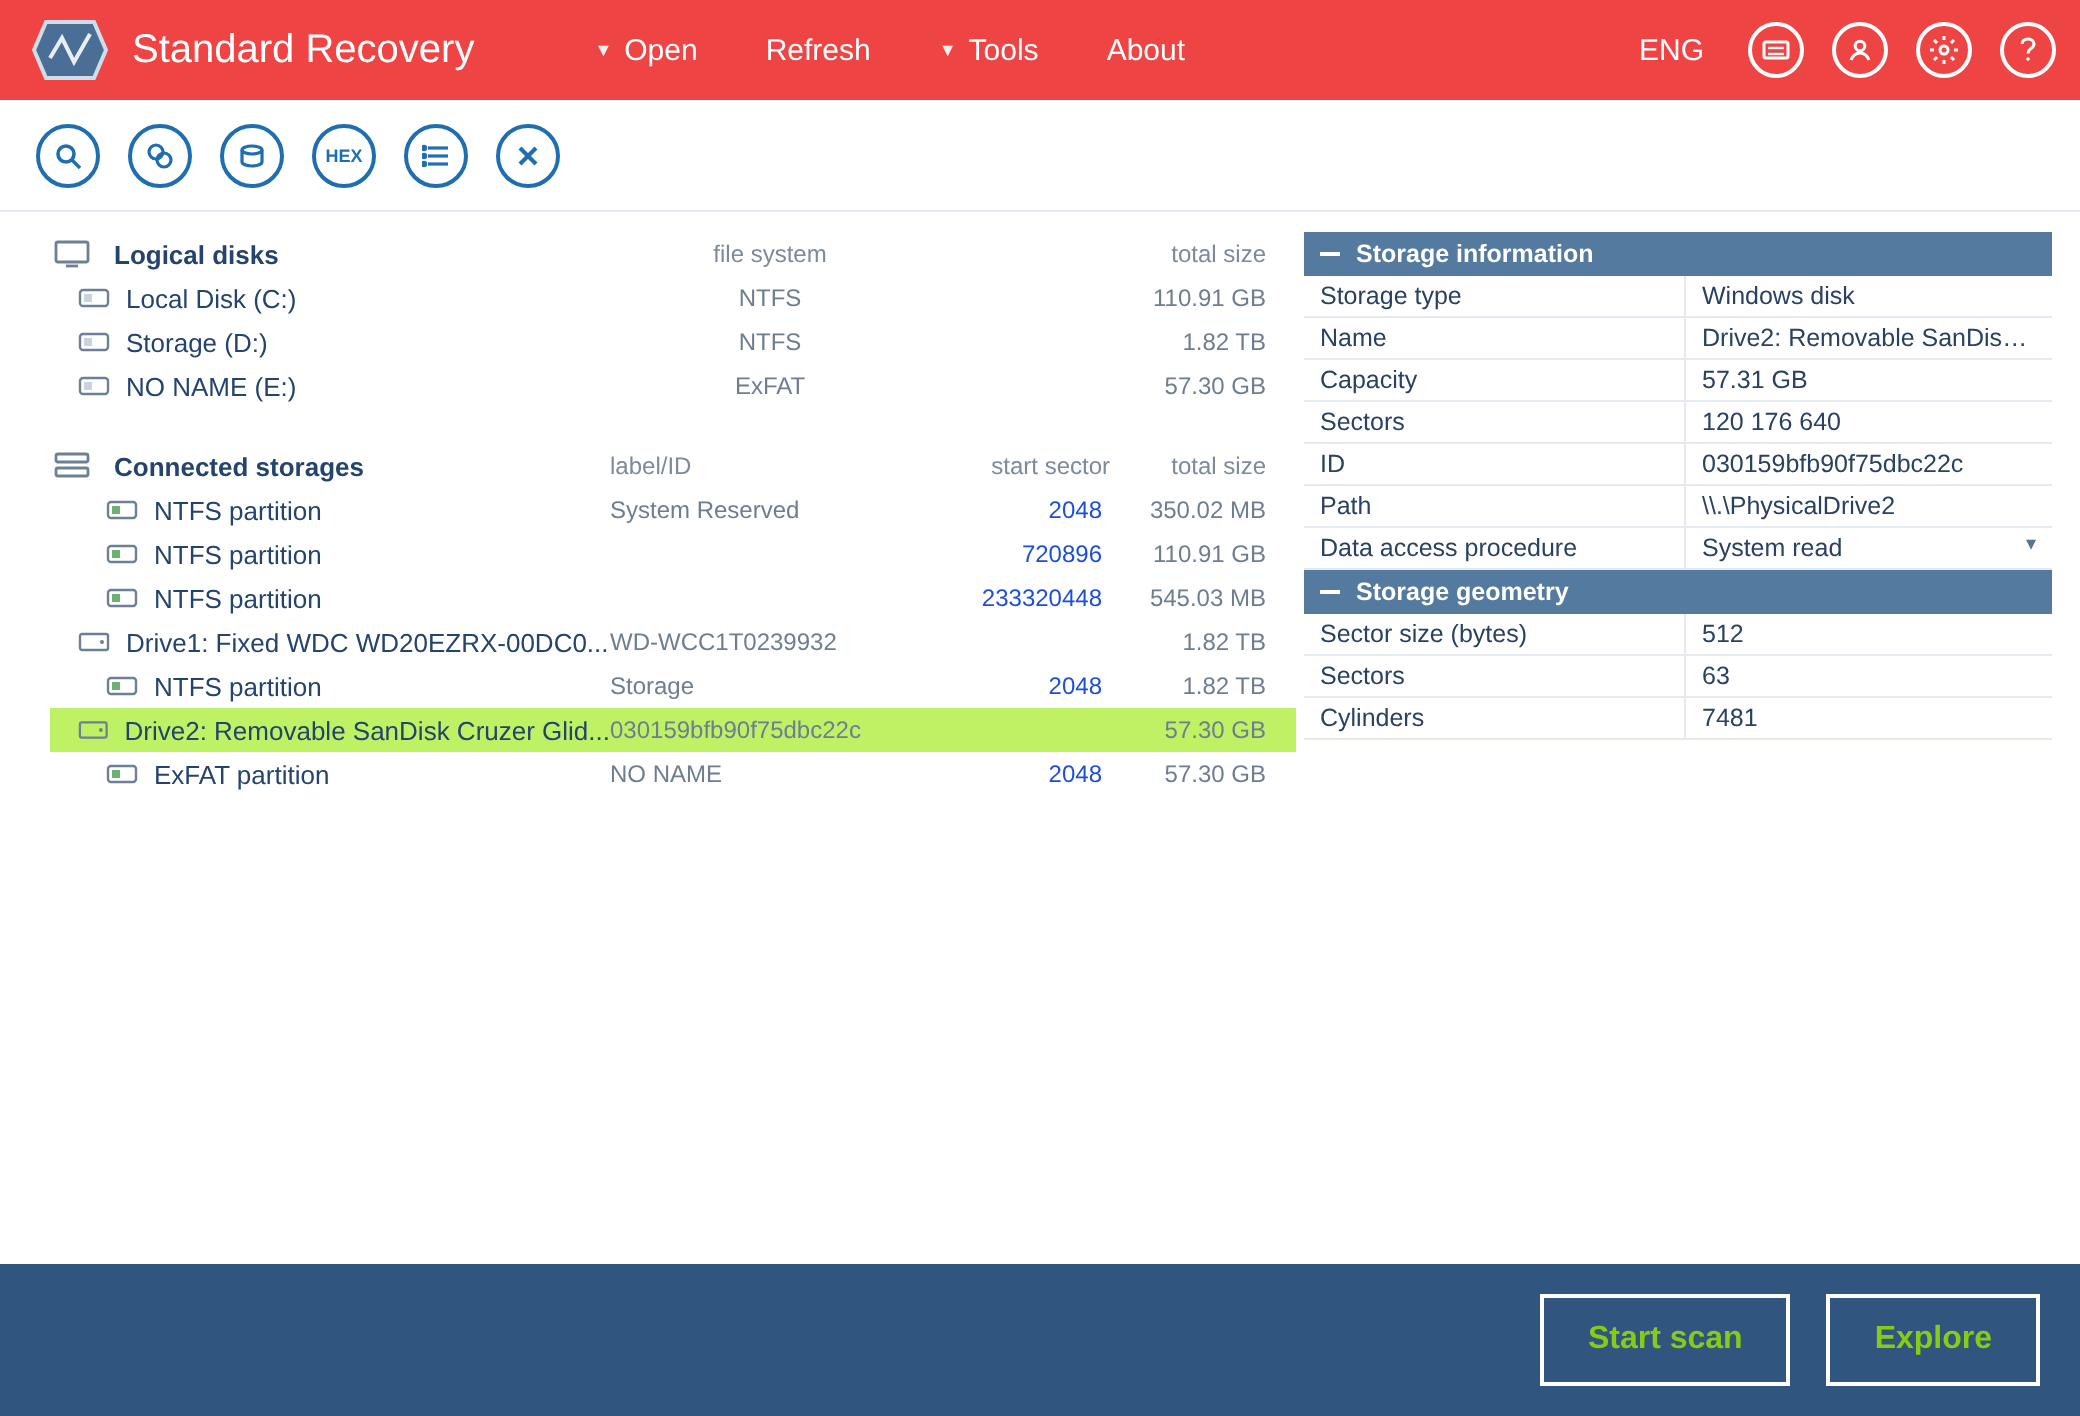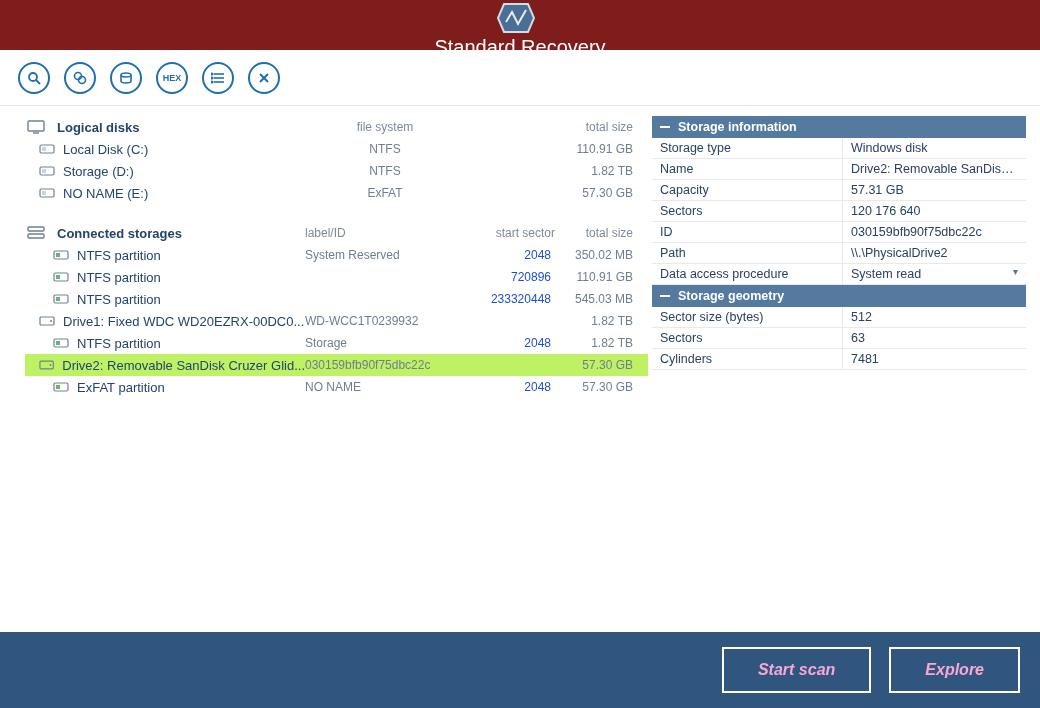--- a/index.html
+++ b/index.html
@@ -2,26 +2,25 @@
 <html><head>
 <meta charset="utf-8">
 <style>
   * { box-sizing: border-box; margin: 0; padding: 0; font-family: "Segoe UI", Tahoma, sans-serif; }
   html, body { width: 1040px; height: 708px; overflow: hidden; }
   body { background: #fff; color: #1f3b63; font-size: 13px; }
 
   
   .titlebar {
     height: 50px;
-    background: #7f1d1d;
+    background: #ef4444;
     color: #fff;
     display: flex;
     align-items: center;
     padding: 0 12px;
-    flex-direction: column;
   }
   .logo-box {
     width: 46px; height: 40px;
     display:flex; align-items:center; justify-content:center;
     margin-right: 8px;
   }
   .app-title { font-size: 20px; font-weight: 400; flex: 0 0 auto; }
   .menu { display: flex; gap: 34px; margin-left: 60px; font-size: 15px; }
   .menu-item { display:flex; align-items:center; gap:6px; cursor:pointer; }
   .menu-caret { font-size: 9px; opacity: .9; }
@@ -98,24 +97,24 @@
   }
 
   
   .footer {
     height: 76px;
     background:#305680;
     display:flex; align-items:center; justify-content:flex-end;
     padding: 0 20px; gap: 18px;
   }
   .big-btn {
-    border:2px solid #fff; color:#f9a8d4;
-    padding: 12px 34px;
+    border:2px solid #fff; color:#84cc16;
+    padding: 12px 22px;
     font-size:16px; font-weight:600;
-    cursor:pointer; background:transparent;font-style:italic;
+    cursor:pointer; background:transparent;
   }
 </style>
 </head>
 <body>
 
 <div class="titlebar">
   <div class="logo-box">
     <svg width="40" height="36" viewBox="0 0 40 36">
       <polygon points="8,4 32,4 38,18 32,32 8,32 2,18" fill="#4a6e95" stroke="#cfdcea" stroke-width="2"></polygon>
       <polyline points="10,22 16,12 22,24 30,10" fill="none" stroke="#e8eef5" stroke-width="2"></polyline>

